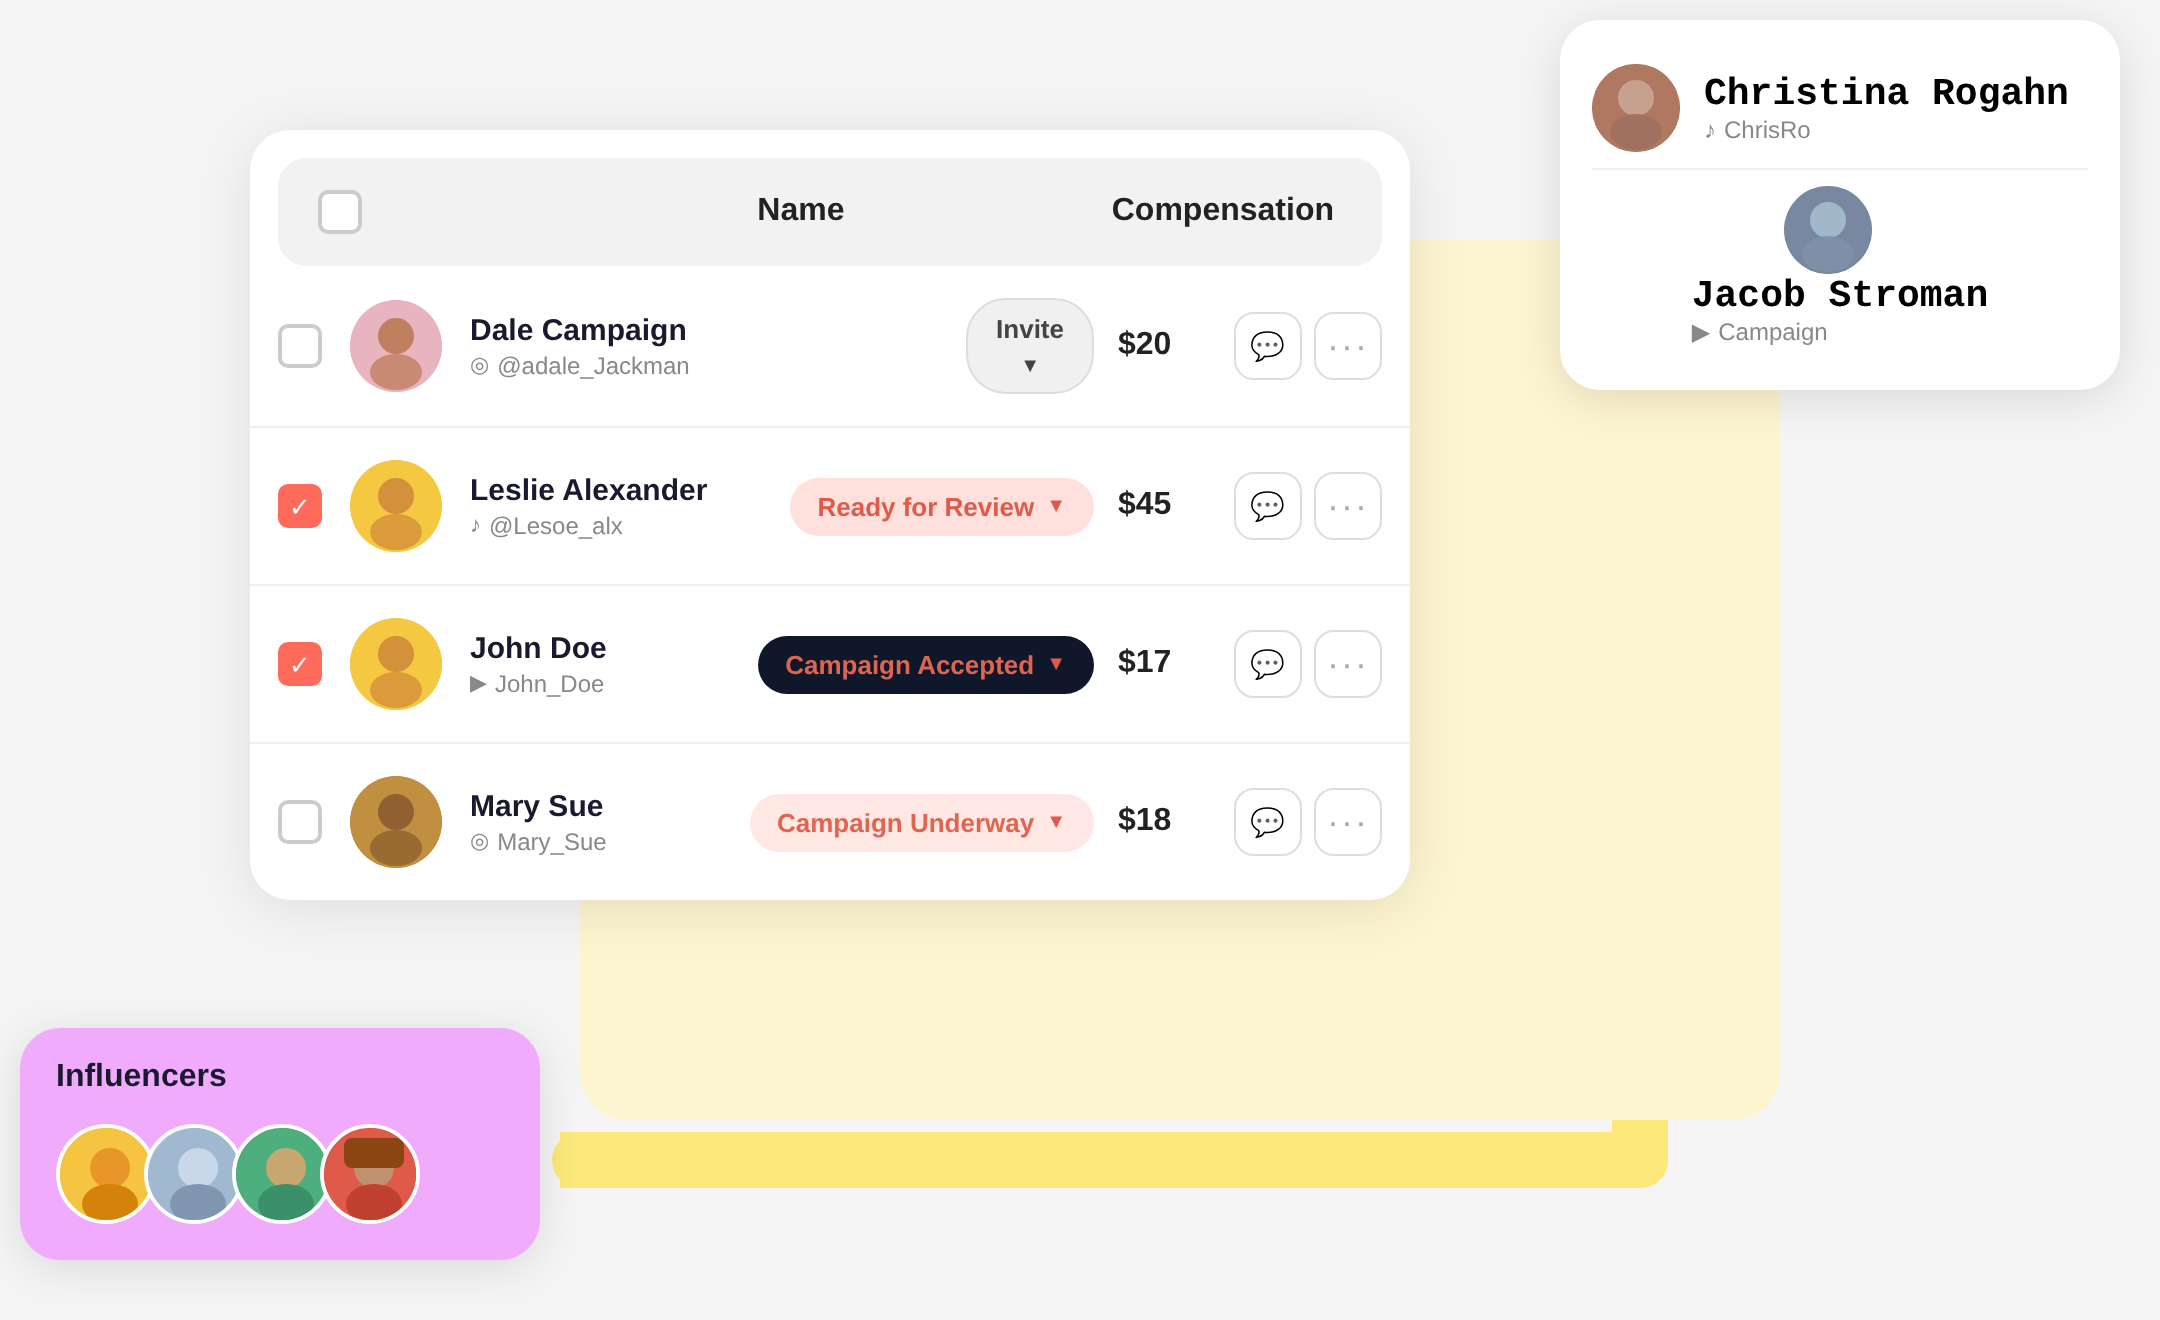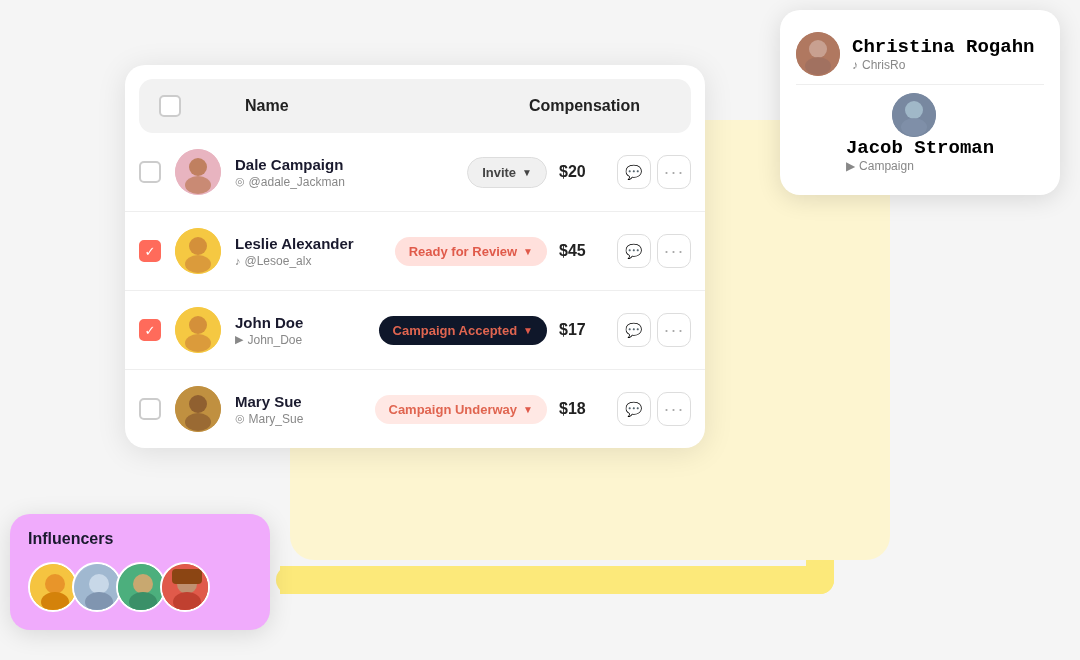--- a/index.html
+++ b/index.html
@@ -58,27 +58,28 @@
       flex-shrink: 0;
       background: #fff;
     }
 
     .header-name {
       font-size: 16px;
       font-weight: 600;
       color: #222;
       flex: 1;
       padding-left: 40px;
+      text-align: center;
     }
 
     .header-compensation {
       font-size: 16px;
       font-weight: 600;
       color: #222;
-      margin-right: 31px;
+      margin-right: 4px;
     }
 
     .table-row {
       display: flex;
       align-items: center;
       padding: 16px 14px;
       border-bottom: 1px solid #eee;
     }
 
     .table-row:last-child {
@@ -156,20 +157,21 @@
       align-items: center;
       gap: 6px;
       margin-right: 12px;
       white-space: nowrap;
     }
 
     .status-invite {
       background: #f0f0f0;
       color: #444;
       border: 1px solid #ddd;
+      flex-direction: column;
     }
 
     .status-ready {
       background: #ffe0dc;
       color: #e05a4a;
     }
 
     .status-accepted {
       background: #0f172a;
       color: #e06550;

